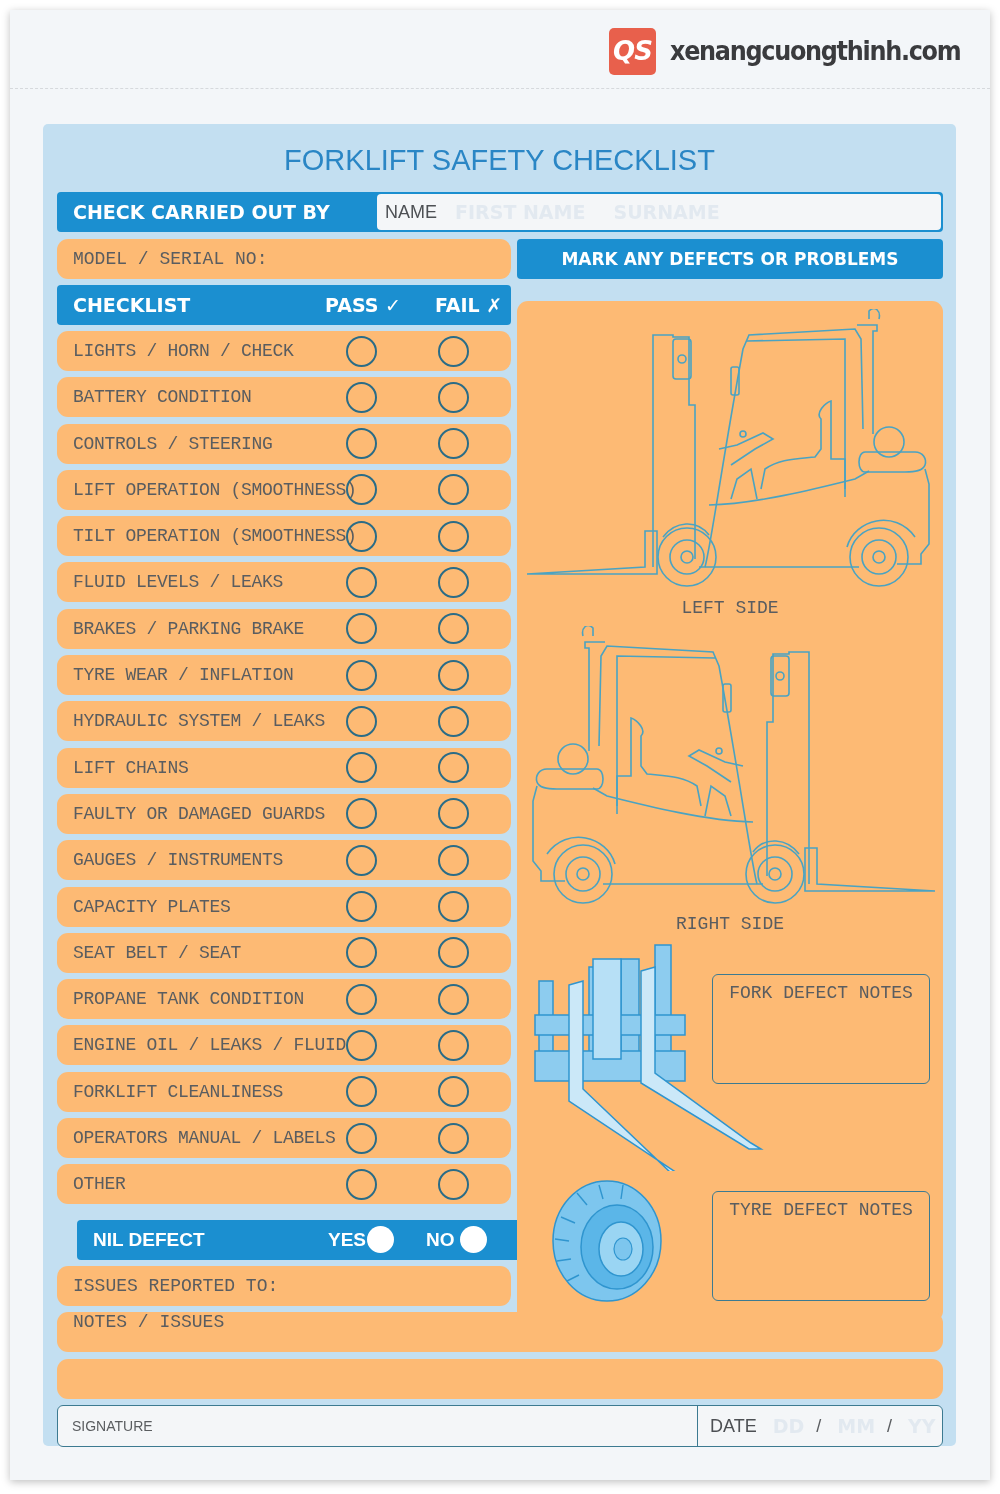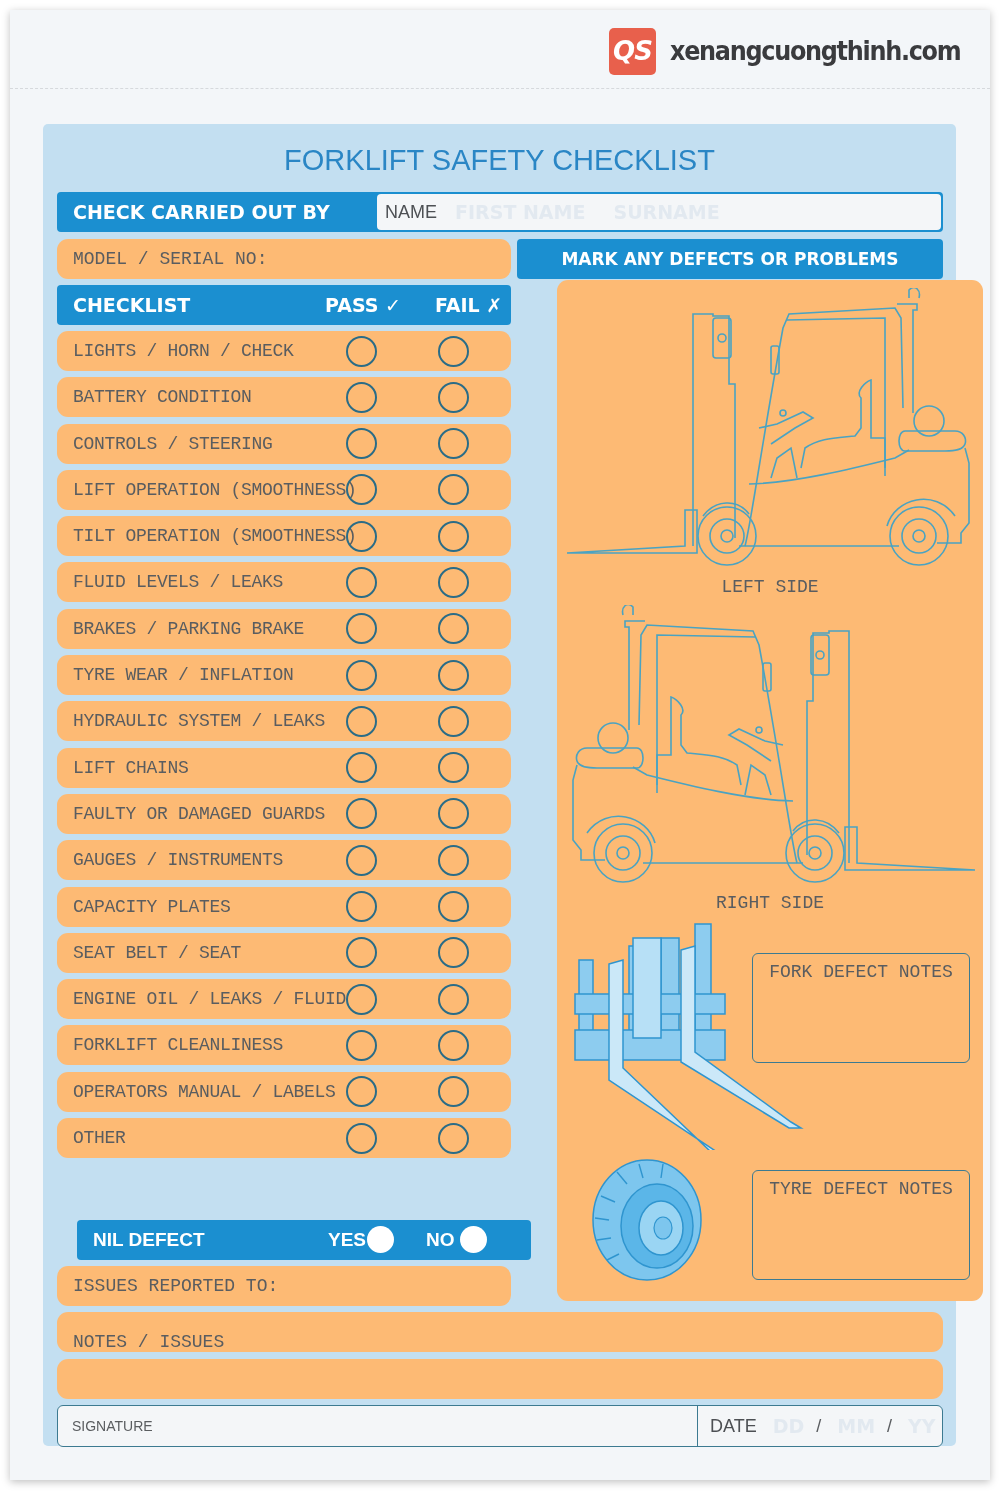--- a/index.html
+++ b/index.html
@@ -37,22 +37,22 @@
   .circ.f { left: 381px; }
 
   .nil { position: absolute; left: 14px; top: 1096px; width: 454px; height: 40px; display: flex; align-items: center; padding-left: 16px; font-size: 19px; font-family: "Liberation Sans", sans-serif; margin-left: 20px; }
   .nil .yes { position: absolute; left: 251px; }
   .nil .no { position: absolute; left: 349px; }
   .dot { position: absolute; width: 27px; height: 27px; background: #fff; border-radius: 50%; top: 6px; }
   .dot.y { left: 290px; }
   .dot.n { left: 383px; }
 
   .issues { position: absolute; left: 14px; top: 1142px; width: 454px; height: 40px; display: flex; align-items: center; padding-left: 16px; }
-  .drawings { position: absolute; left: 474px; top: 156px; width: 426px; height: 1021px; margin-left: 40px; }
-  .notes { position: absolute; left: 14px; top: 1188px; width: 886px; height: 40px; display: flex; align-items: flex-end; padding-left: 16px; }
+  .drawings { position: absolute; left: 474px; top: 177px; width: 426px; height: 1021px; }
+  .notes { position: absolute; left: 14px; top: 1188px; width: 886px; height: 40px; display: flex; align-items: flex-start; padding-left: 16px; }
   .notes2 { position: absolute; left: 14px; top: 1235px; width: 886px; height: 40px; }
   .sig { position: absolute; left: 14px; top: 1281px; width: 886px; height: 42px; border: 1.5px solid #3c7a91; border-radius: 6px; background: #f4f6f8; display: flex; align-items: center; }
   .sig-label { padding-left: 14px; width: 640px; height: 100%; display: flex; align-items: center; border-right: 1.5px solid #3c7a91; color: #5a5d60; font-size: 14px; }
   .date-label { padding-left: 12px; color: #4d5054; font-size: 18px; }
   .dph { color: #e2e9f0; font-weight: bold; font-size: 19px; margin-left: 16px; font-family: "DejaVu Sans", sans-serif; }
   .slash { color: #5a5d60; margin-left: 12px; font-size: 18px; }
 
   .caption { position: absolute; color: #5a5d60; font-size: 18px; width: 426px; text-align: center; left: 0; }
   .notebox { position: absolute; left: 195px; width: 218px; height: 110px; border: 1.5px solid #3c7a91; border-radius: 6px; text-align: center; color: #5a5d60; font-size: 18px; padding-top: 8px; }
 </style>
@@ -151,20 +151,25 @@
           <span class="circ p"></span>
           <span class="circ f"></span>
         </div>
       <div class="row whitebox">
           <span class="lbl">CAPACITY PLATES</span>
           <span class="circ p"></span>
           <span class="circ f"></span>
         </div>
       <div class="row whitebox">
           <span class="lbl">SEAT BELT / SEAT</span>
+          <span class="circ p"></span>
+          <span class="circ f"></span>
+        </div>
+      <div class="row whitebox">
+          <span class="lbl">PROPANE TANK CONDITION</span>
           <span class="circ p"></span>
           <span class="circ f"></span>
         </div>
       <div class="row whitebox">
           <span class="lbl">ENGINE OIL / LEAKS / FLUID</span>
           <span class="circ p"></span>
           <span class="circ f"></span>
         </div>
       <div class="row whitebox">
           <span class="lbl">FORKLIFT CLEANLINESS</span>

